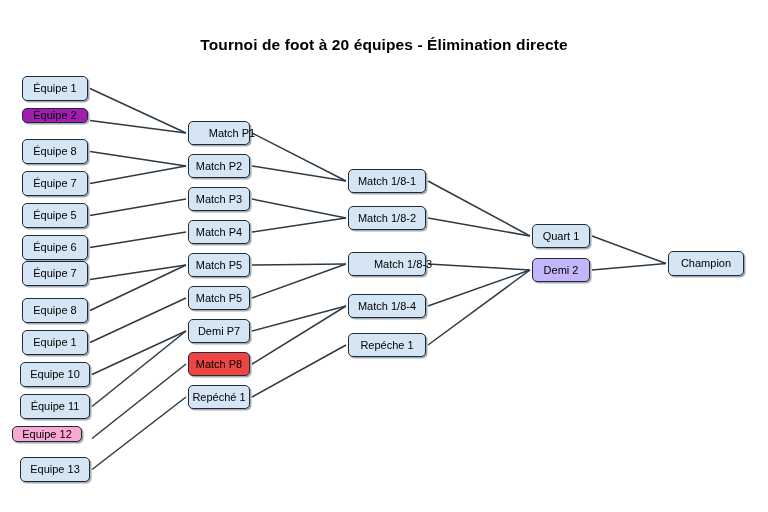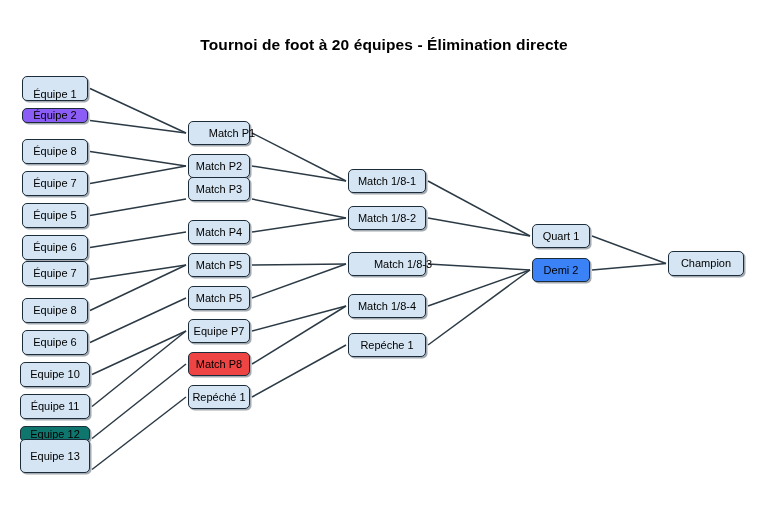--- a/index.html
+++ b/index.html
@@ -87,24 +87,24 @@
       <line x1="428" y1="181" x2="530" y2="236" stroke="#2b3a45" stroke-width="1.5"></line>
       <line x1="428" y1="218" x2="530" y2="236" stroke="#2b3a45" stroke-width="1.5"></line>
       <line x1="428" y1="264" x2="530" y2="270" stroke="#2b3a45" stroke-width="1.5"></line>
       <line x1="428" y1="306" x2="530" y2="270" stroke="#2b3a45" stroke-width="1.5"></line>
       <line x1="428" y1="345" x2="530" y2="270" stroke="#2b3a45" stroke-width="1.5"></line>
       <line x1="592" y1="236" x2="666" y2="263.5" stroke="#2b3a45" stroke-width="1.5"></line>
       <line x1="592" y1="270" x2="666" y2="263.5" stroke="#2b3a45" stroke-width="1.5"></line>
     </svg>
 
   <div id="nodes-layer">
-      <div class="node" style="left: 22px; top: 76px; width: 66px; height: 25px; background: rgb(213, 229, 243); border-color: rgb(27, 44, 58); color: rgb(0, 0, 0); align-items: flex-end;">
+      <div class="node" style="left: 22px; top: 76px; width: 66px; height: 25px; background: rgb(213, 229, 243); border-color: rgb(27, 44, 58); color: rgb(0, 0, 0);">
         <span>Équipe 1</span>
       </div>
-      <div class="node" style="left: 22px; top: 108px; width: 66px; height: 15px; background: #8b5cf6; border-color: rgb(27, 44, 58); color: rgb(0, 0, 0);">
+      <div class="node" style="left: 22px; top: 108px; width: 66px; height: 15px; background: #a21caf; border-color: rgb(27, 44, 58); color: rgb(0, 0, 0);">
         <span>Équipe 2</span>
       </div>
       <div class="node" style="left: 22px; top: 139px; width: 66px; height: 25px; background: rgb(213, 229, 243); border-color: rgb(27, 44, 58); color: rgb(0, 0, 0);">
         <span>Équipe 8</span>
       </div>
       <div class="node" style="left: 22px; top: 171px; width: 66px; height: 25px; background: rgb(213, 229, 243); border-color: rgb(27, 44, 58); color: rgb(0, 0, 0);">
         <span>Équipe 7</span>
       </div>
       <div class="node" style="left: 22px; top: 203px; width: 66px; height: 25px; background: rgb(213, 229, 243); border-color: rgb(27, 44, 58); color: rgb(0, 0, 0);">
         <span>Équipe 5</span>
@@ -112,54 +112,54 @@
       <div class="node" style="left: 22px; top: 235px; width: 66px; height: 25px; background: rgb(213, 229, 243); border-color: rgb(27, 44, 58); color: rgb(0, 0, 0);">
         <span>Équipe 6</span>
       </div>
       <div class="node" style="left: 22px; top: 261px; width: 66px; height: 25px; background: rgb(213, 229, 243); border-color: rgb(27, 44, 58); color: rgb(0, 0, 0);">
         <span>Équipe 7</span>
       </div>
       <div class="node" style="left: 22px; top: 298px; width: 66px; height: 25px; background: rgb(213, 229, 243); border-color: rgb(27, 44, 58); color: rgb(0, 0, 0);">
         <span>Equipe 8</span>
       </div>
       <div class="node" style="left: 22px; top: 330px; width: 66px; height: 25px; background: rgb(213, 229, 243); border-color: rgb(27, 44, 58); color: rgb(0, 0, 0);">
-        <span>Equipe 6</span>
+        <span>Equipe 1</span>
       </div>
       <div class="node" style="left: 20px; top: 362px; width: 70px; height: 25px; background: rgb(213, 229, 243); border-color: rgb(27, 44, 58); color: rgb(0, 0, 0);">
         <span>Equipe 10</span>
       </div>
       <div class="node" style="left: 20px; top: 394px; width: 70px; height: 25px; background: rgb(213, 229, 243); border-color: rgb(27, 44, 58); color: rgb(0, 0, 0);">
         <span>Équipe 11</span>
       </div>
-      <div class="node" style="left: 20px; top: 426px; width: 70px; height: 16px; background: #0f766e; border-color: rgb(27, 44, 58); color: rgb(0, 0, 0);">
+      <div class="node" style="left: 12px; top: 426px; width: 70px; height: 16px; background: #f9a8d4; border-color: rgb(27, 44, 58); color: rgb(0, 0, 0);">
         <span>Equipe 12</span>
       </div>
-      <div class="node" style="left: 20px; top: 439px; width: 70px; height: 34px; background: rgb(213, 229, 243); border-color: rgb(27, 44, 58); color: rgb(0, 0, 0);">
+      <div class="node" style="left: 20px; top: 457px; width: 70px; height: 25px; background: rgb(213, 229, 243); border-color: rgb(27, 44, 58); color: rgb(0, 0, 0);">
         <span>Equipe 13</span>
       </div>
       <div class="node" style="left: 188px; top: 121px; width: 62px; height: 24px; background: rgb(213, 229, 243); border-color: rgb(27, 44, 58); color: rgb(0, 0, 0); padding-left: 26px;">
         <span>Match P1</span>
       </div>
       <div class="node" style="left: 188px; top: 154px; width: 62px; height: 24px; background: rgb(213, 229, 243); border-color: rgb(27, 44, 58); color: rgb(0, 0, 0);">
         <span>Match P2</span>
       </div>
-      <div class="node" style="left: 188px; top: 177px; width: 62px; height: 24px; background: rgb(213, 229, 243); border-color: rgb(27, 44, 58); color: rgb(0, 0, 0);">
+      <div class="node" style="left: 188px; top: 187px; width: 62px; height: 24px; background: rgb(213, 229, 243); border-color: rgb(27, 44, 58); color: rgb(0, 0, 0);">
         <span>Match P3</span>
       </div>
       <div class="node" style="left: 188px; top: 220px; width: 62px; height: 24px; background: rgb(213, 229, 243); border-color: rgb(27, 44, 58); color: rgb(0, 0, 0);">
         <span>Match P4</span>
       </div>
       <div class="node" style="left: 188px; top: 253px; width: 62px; height: 24px; background: rgb(213, 229, 243); border-color: rgb(27, 44, 58); color: rgb(0, 0, 0);">
         <span>Match P5</span>
       </div>
       <div class="node" style="left: 188px; top: 286px; width: 62px; height: 24px; background: rgb(213, 229, 243); border-color: rgb(27, 44, 58); color: rgb(0, 0, 0);">
         <span>Match P5</span>
       </div>
       <div class="node" style="left: 188px; top: 319px; width: 62px; height: 24px; background: rgb(213, 229, 243); border-color: rgb(27, 44, 58); color: rgb(0, 0, 0);">
-        <span>Equipe P7</span>
+        <span>Demi P7</span>
       </div>
       <div class="node" style="left: 188px; top: 352px; width: 62px; height: 24px; background: #ef4444; border-color: rgb(27, 44, 58); color: rgb(0, 0, 0);">
         <span>Match P8</span>
       </div>
       <div class="node" style="left: 188px; top: 385px; width: 62px; height: 24px; background: rgb(213, 229, 243); border-color: rgb(27, 44, 58); color: rgb(0, 0, 0);">
         <span>Repéché 1</span>
       </div>
       <div class="node" style="left: 348px; top: 169px; width: 78px; height: 24px; background: rgb(213, 229, 243); border-color: rgb(27, 44, 58); color: rgb(0, 0, 0);">
         <span>Match 1/8-1</span>
       </div>
@@ -171,21 +171,21 @@
       </div>
       <div class="node" style="left: 348px; top: 294px; width: 78px; height: 24px; background: rgb(213, 229, 243); border-color: rgb(27, 44, 58); color: rgb(0, 0, 0);">
         <span>Match 1/8-4</span>
       </div>
       <div class="node" style="left: 348px; top: 333px; width: 78px; height: 24px; background: rgb(213, 229, 243); border-color: rgb(27, 44, 58); color: rgb(0, 0, 0);">
         <span>Repéche 1</span>
       </div>
       <div class="node" style="left: 532px; top: 224px; width: 58px; height: 24px; background: rgb(213, 229, 243); border-color: rgb(27, 44, 58); color: rgb(0, 0, 0);">
         <span>Quart 1</span>
       </div>
-      <div class="node" style="left: 532px; top: 258px; width: 58px; height: 24px; background: #3b82f6; border-color: rgb(27, 44, 58); color: rgb(0, 0, 0);">
+      <div class="node" style="left: 532px; top: 258px; width: 58px; height: 24px; background: #c4b5fd; border-color: rgb(27, 44, 58); color: rgb(0, 0, 0);">
         <span>Demi 2</span>
       </div>
       <div class="node" style="left: 668px; top: 251px; width: 76px; height: 25px; background: rgb(213, 229, 243); border-color: rgb(27, 44, 58); color: rgb(0, 0, 0);">
         <span>Champion</span>
       </div>
     </div>
 
 </div>
 
 </body></html>

